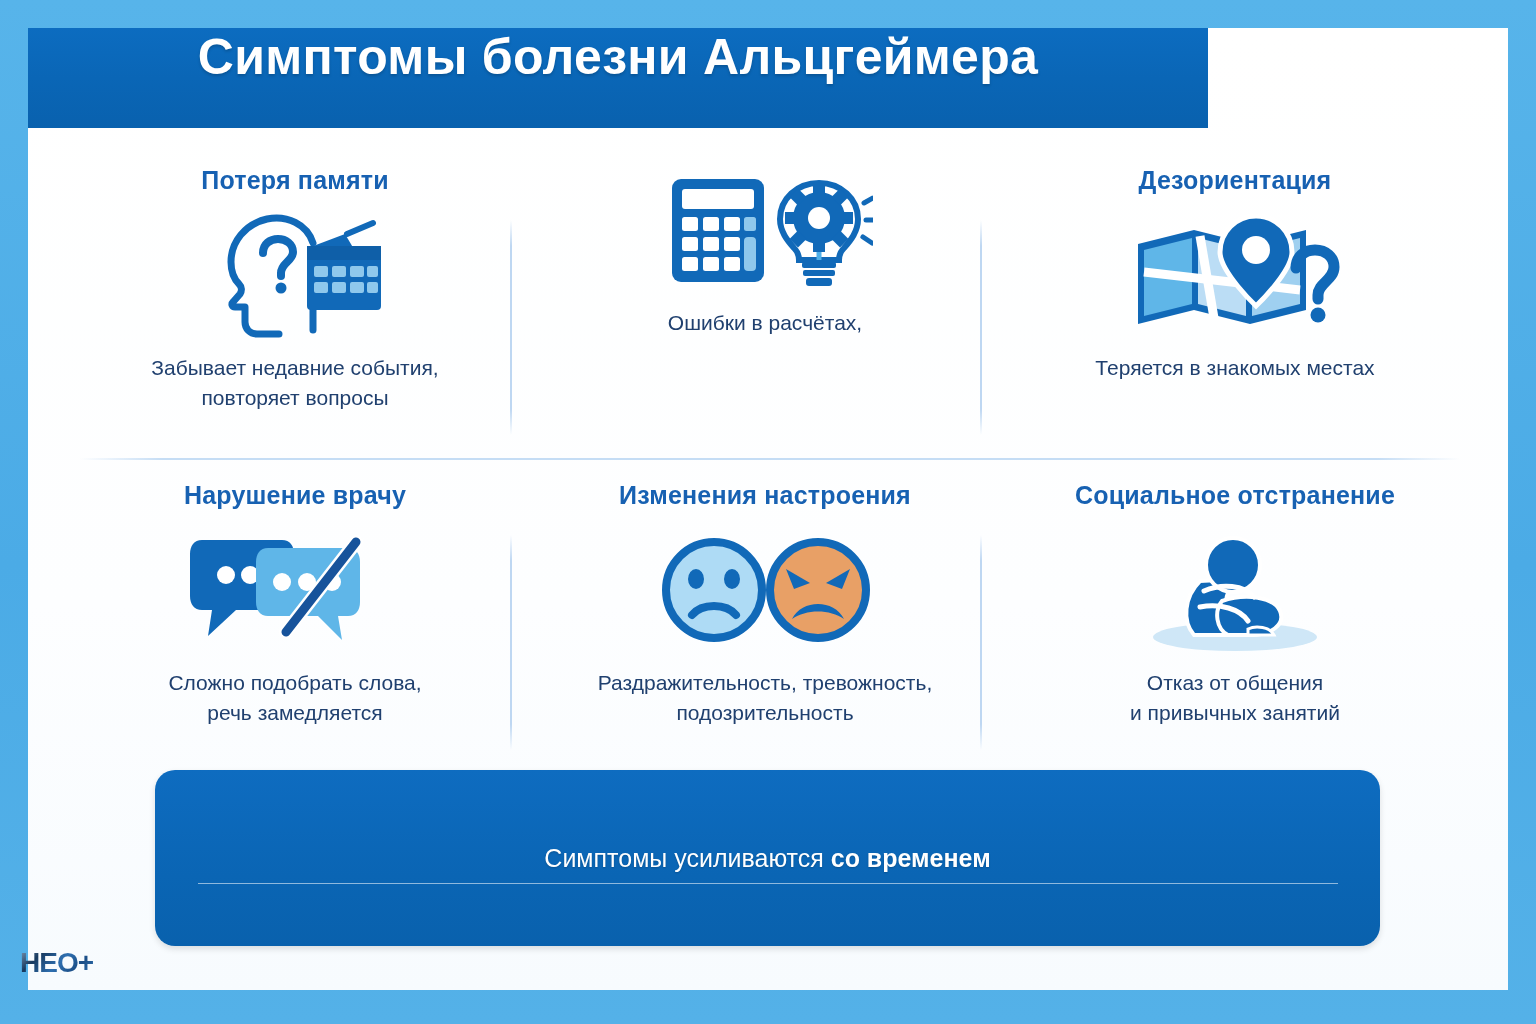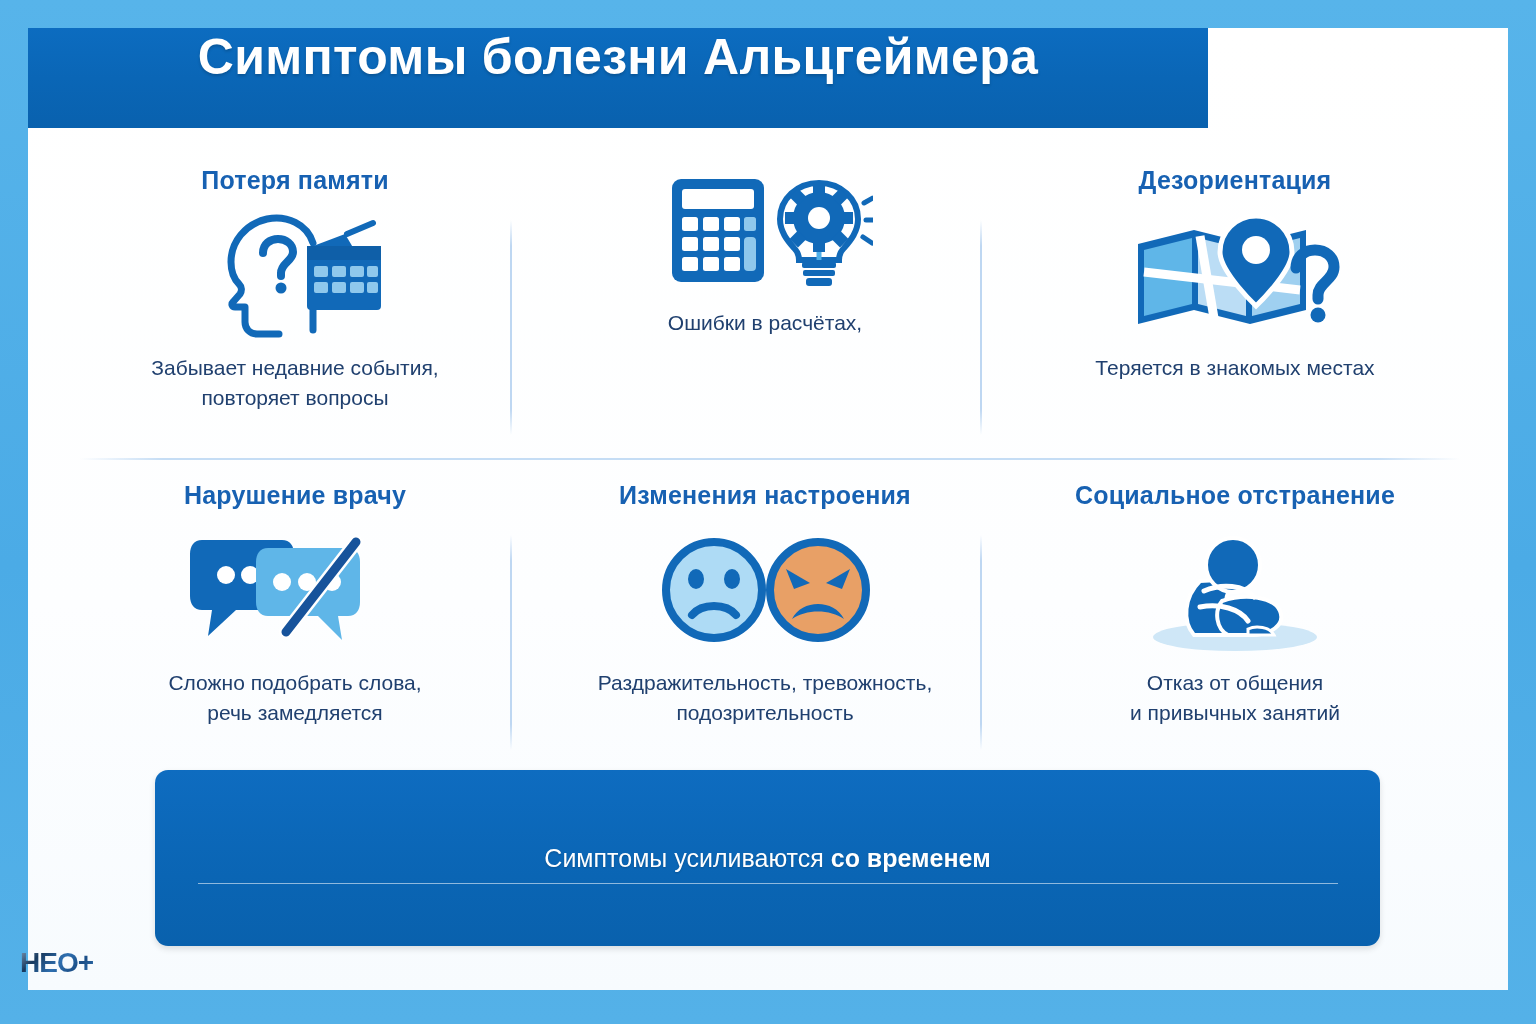--- a/index.html
+++ b/index.html
@@ -95,21 +95,21 @@
     left:20px; top:308px; width:1380px; height:2px;
     background:linear-gradient(90deg,rgba(197,221,245,0) 0%,#C5DDF5 6%,#C5DDF5 94%,rgba(197,221,245,0) 100%);
   }
 
   
   .banner{
     position:absolute;
     left:155px; top:770px;
     width:1225px; height:176px;
     background:linear-gradient(180deg,#0E6CC0 0%,#0A65B4 60%,#0961AD 100%);
-    border-radius:13px;
+    border-radius:20px;
     box-shadow:0 3px 6px rgba(0,0,0,.12);
     display:flex; flex-direction:column; justify-content:center;
     padding:6px 0;
   }
   .banner-line{
     color:#FFFFFF;
     font-size:25px;
     text-align:center;
     line-height:52px;
     white-space:nowrap;

